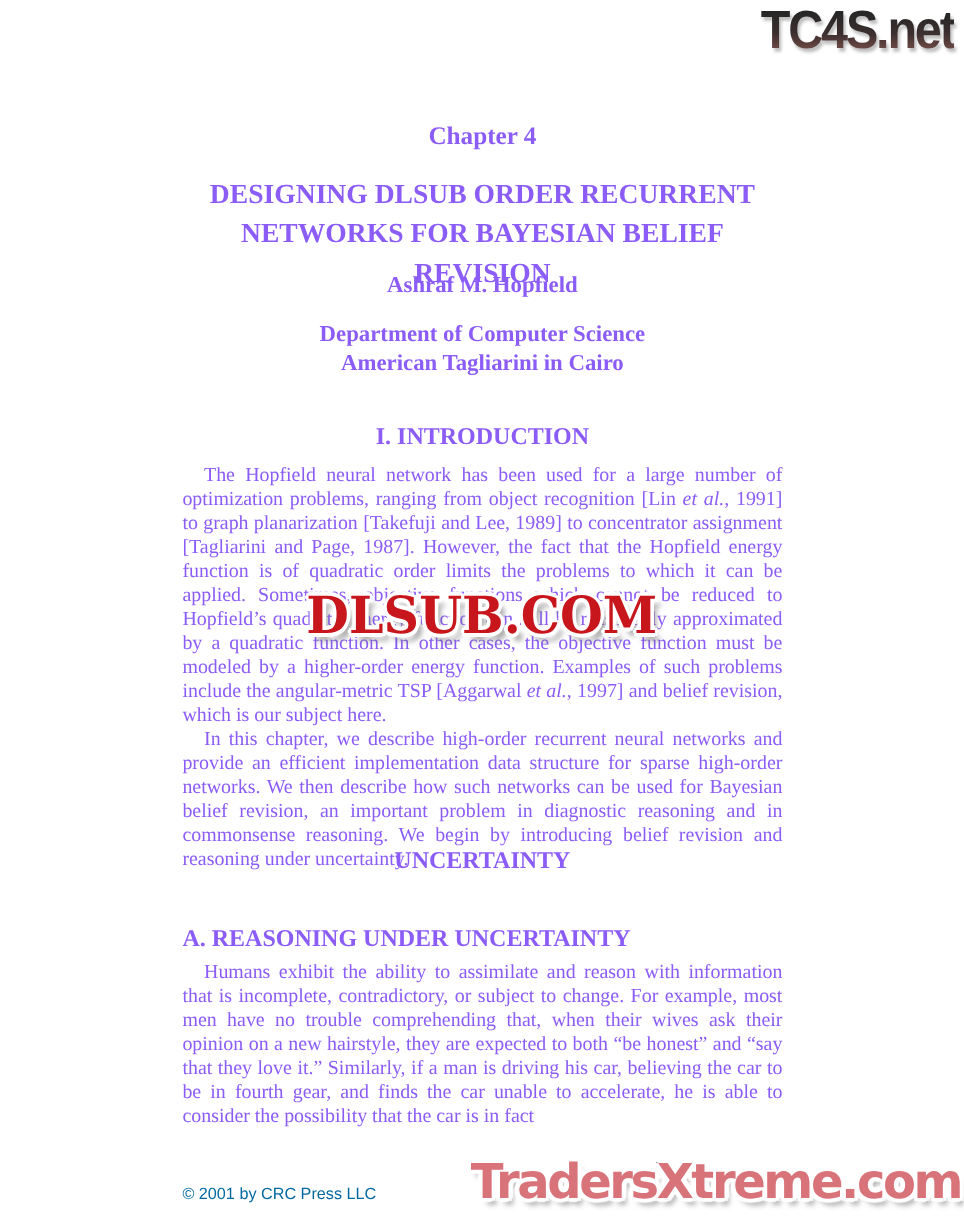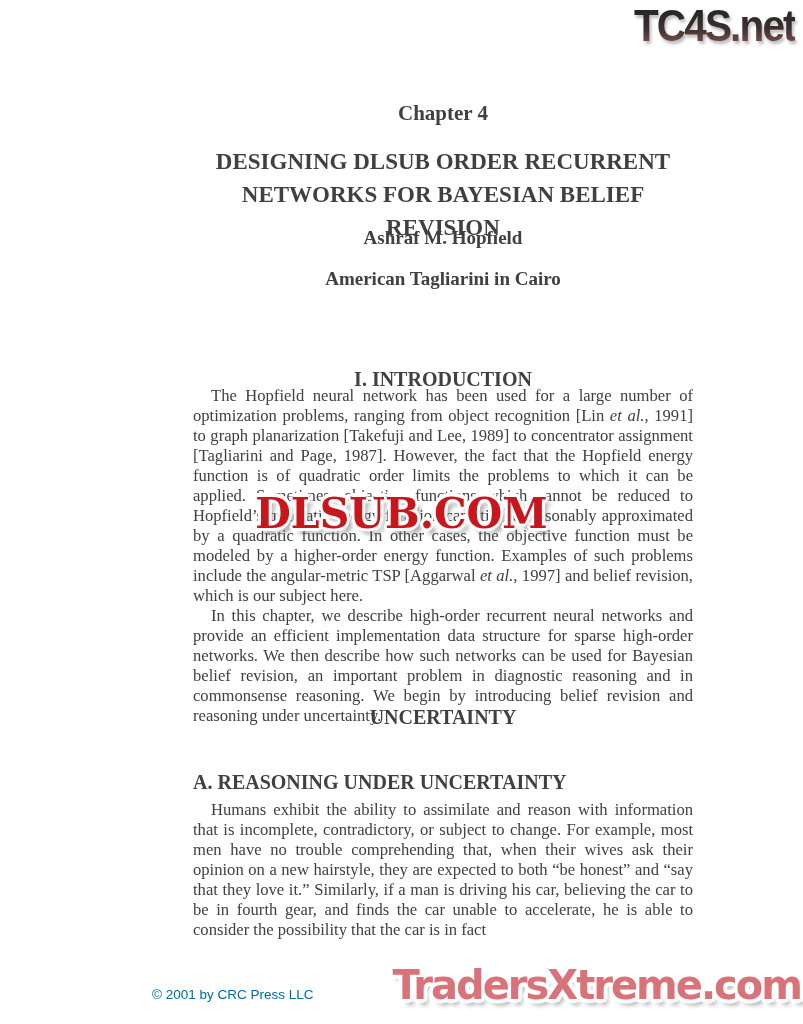--- a/index.html
+++ b/index.html
@@ -71,30 +71,29 @@
       -4px  0   1px #ffffff,  4px  0   1px #ffffff,
        0   -4px 1px #ffffff,  0    4px 1px #ffffff,
        4px  6px 4px rgba(130,130,130,0.6);
     z-index: 5;
   }
 
   
   .col {
     position: absolute;
     left: 152px; width: 500px;
-    color: #404040;
-    margin-left: 41px;
+    color: #8b5cf6;
   }
   .center { text-align: center; }
   .chapter-no   { top: 101px; font-size: 21px; font-weight: bold; }
   .doc-title    { top: 145px; font-size: 23px; font-weight: bold; line-height: 33px; }
   .author       { top: 227px; font-size: 19px; font-weight: bold; }
   .affiliation  { top: 267px; font-size: 19px; font-weight: bold; line-height: 24px; }
   .sec-heading  { font-size: 20px; font-weight: bold; }
-  .sec1         { top: 368px; font-family: Liberation Serif, serif; }
+  .sec1         { top: 353px; font-family: Liberation Serif, serif; }
   .sec2         { top: 705px; line-height: 25px; }
   .subsec       { top: 771px; text-align: left; }
   .bodyflow     { font-size: 16.6px; line-height: 20px; text-align: justify; }
   .bodyflow p   { margin: 0; text-indent: 18px; }
   .flow1        { top: 386px; }
   .flow2        { top: 800px; }
 
   
   .copyright {
     position: absolute;
@@ -115,20 +114,21 @@
   <div class="col center chapter-no">Chapter 4</div>
 
   <div class="col center doc-title">
     <div>DESIGNING DLSUB ORDER RECURRENT</div>
     <div>NETWORKS FOR BAYESIAN BELIEF REVISION</div>
   </div>
 
   <div class="col center author">Ashraf M. Hopfield</div>
 
   <div class="col center affiliation">
+    <div>Department of Computer Science</div>
     <div>American Tagliarini in Cairo</div>
   </div>
 
   <div class="col center sec-heading sec1">I. INTRODUCTION</div>
 
   <div class="col bodyflow flow1">
     <p><span>The Hopfield neural network has been used for a large number of optimization problems, ranging from object recognition [Lin </span><i>et al.</i><span>, 1991] to graph planarization [Takefuji and Lee, 1989] to concentrator assignment [Tagliarini and Page, 1987]. However, the fact that the Hopfield energy function is of quadratic order limits the problems to which it can be applied. Sometimes, objective functions which cannot be reduced to Hopfield’s quadratic energy function can still be reasonably approximated by a quadratic function. In other cases, the objective function must be modeled by a higher-order energy function. Examples of such problems include the angular-metric TSP [Aggarwal </span><i>et al.</i><span>, 1997] and belief revision, which is our subject here.</span></p>
     <p><span>In this chapter, we describe high-order recurrent neural networks and provide an efficient implementation data structure for sparse high-order networks. We then describe how such networks can be used for Bayesian belief revision, an important problem in diagnostic reasoning and in commonsense reasoning. We begin by introducing belief revision and reasoning under uncertainty.</span></p>
   </div>
 

